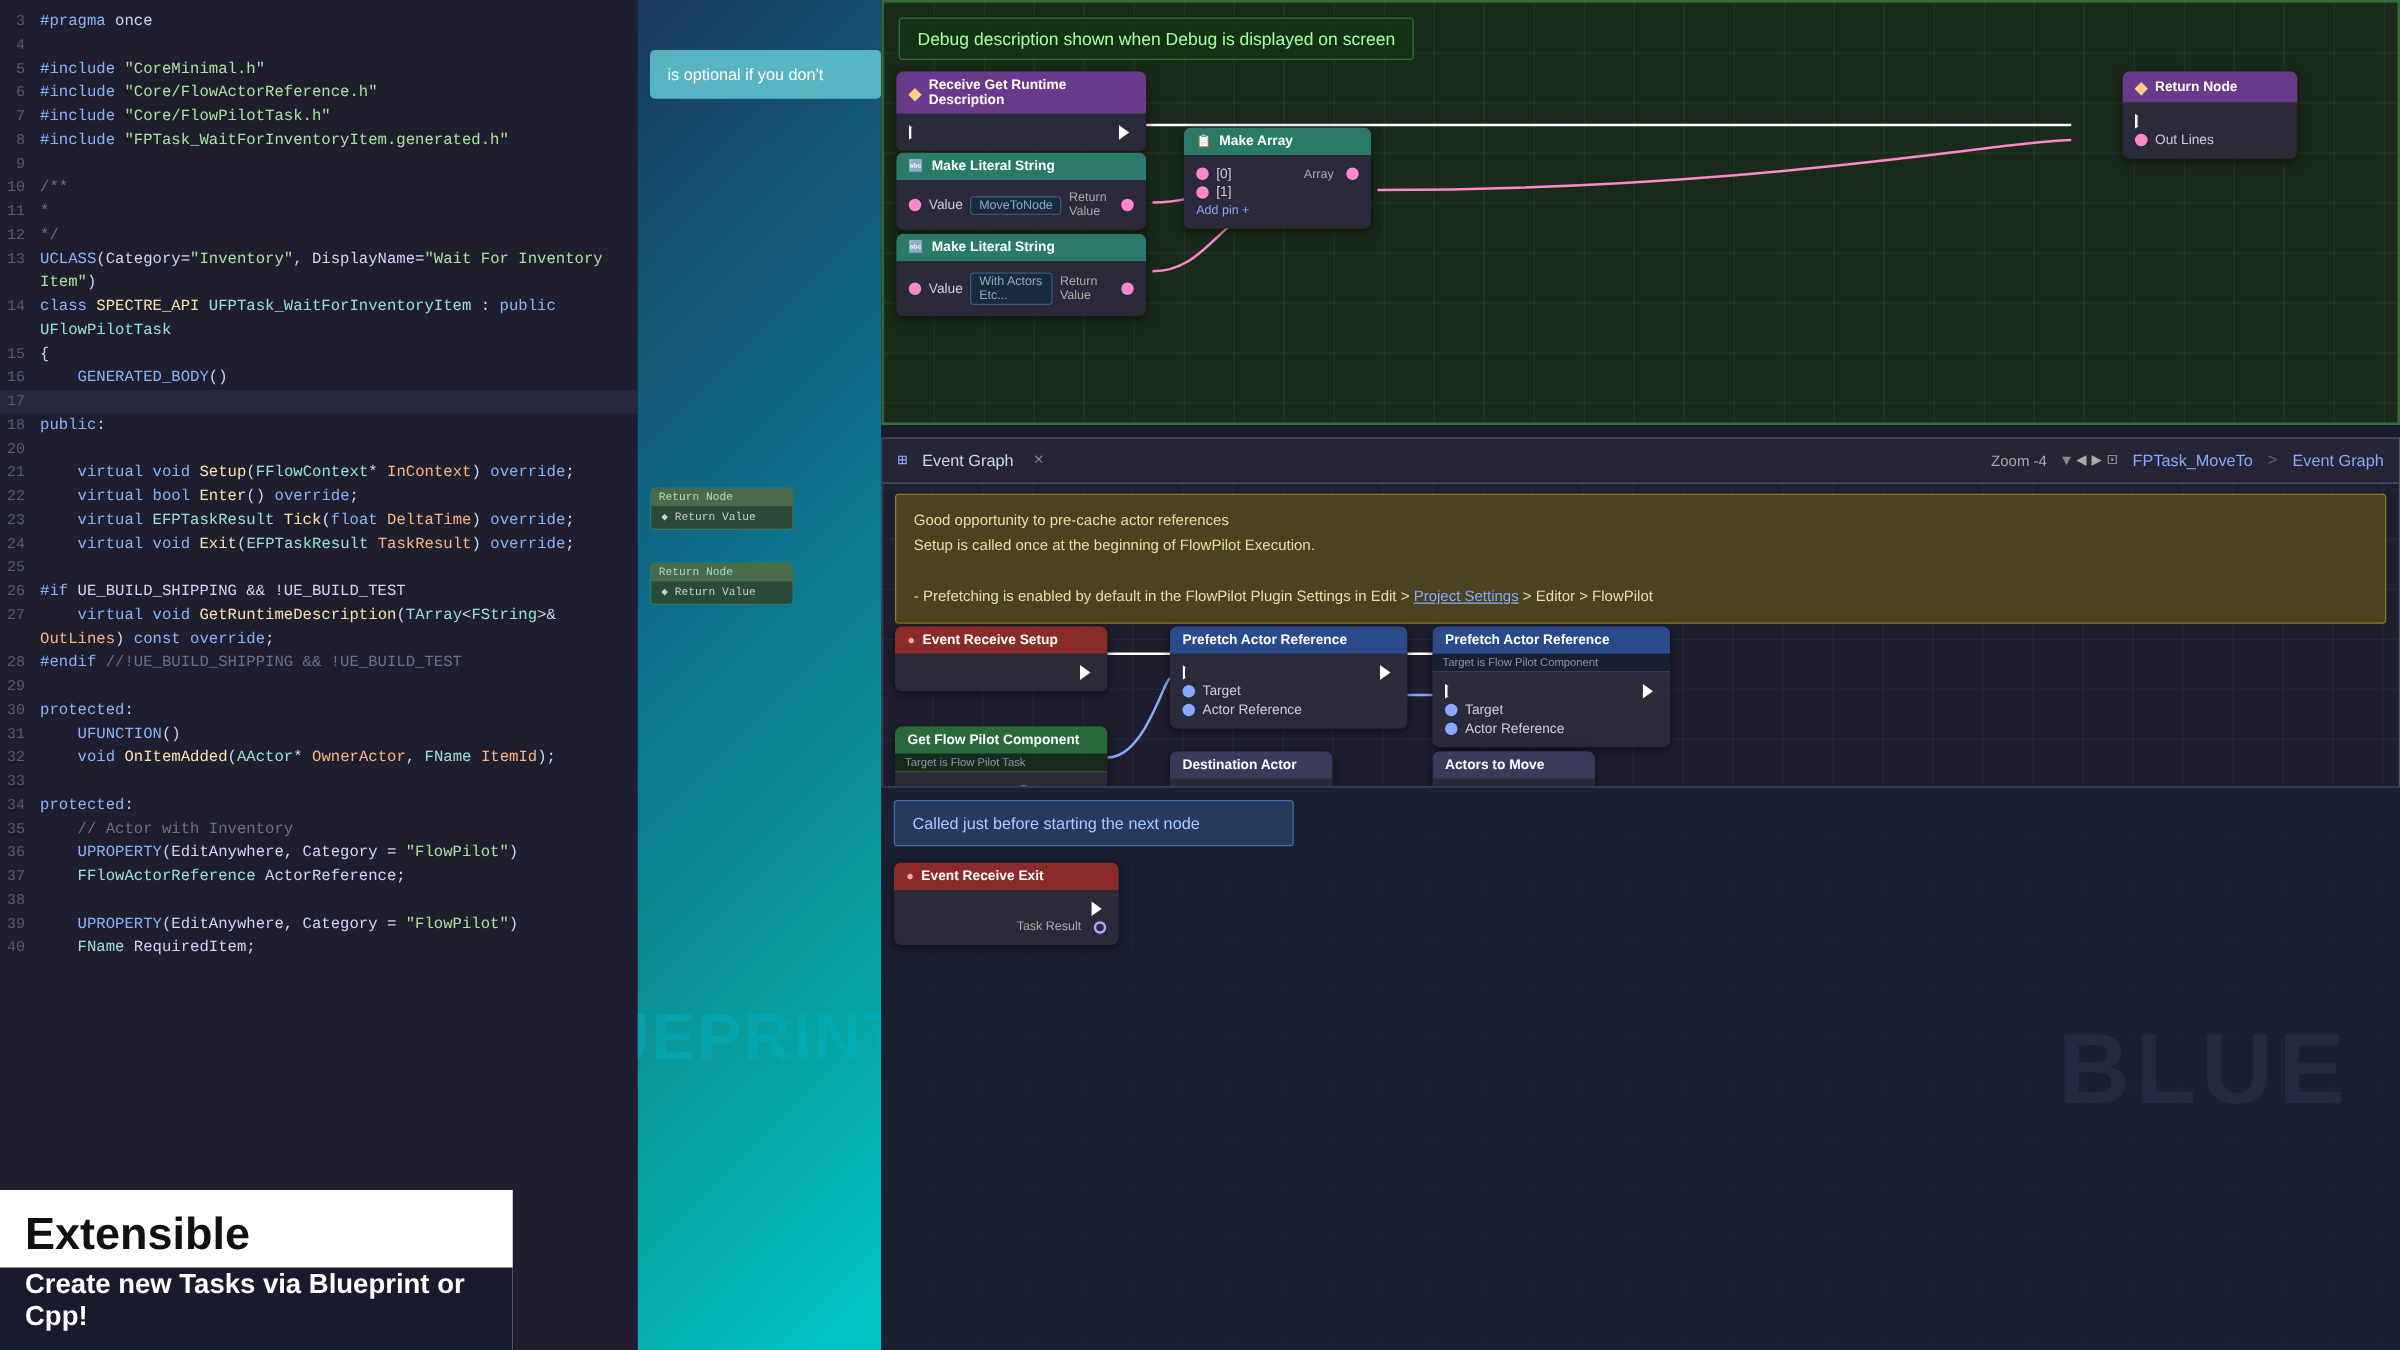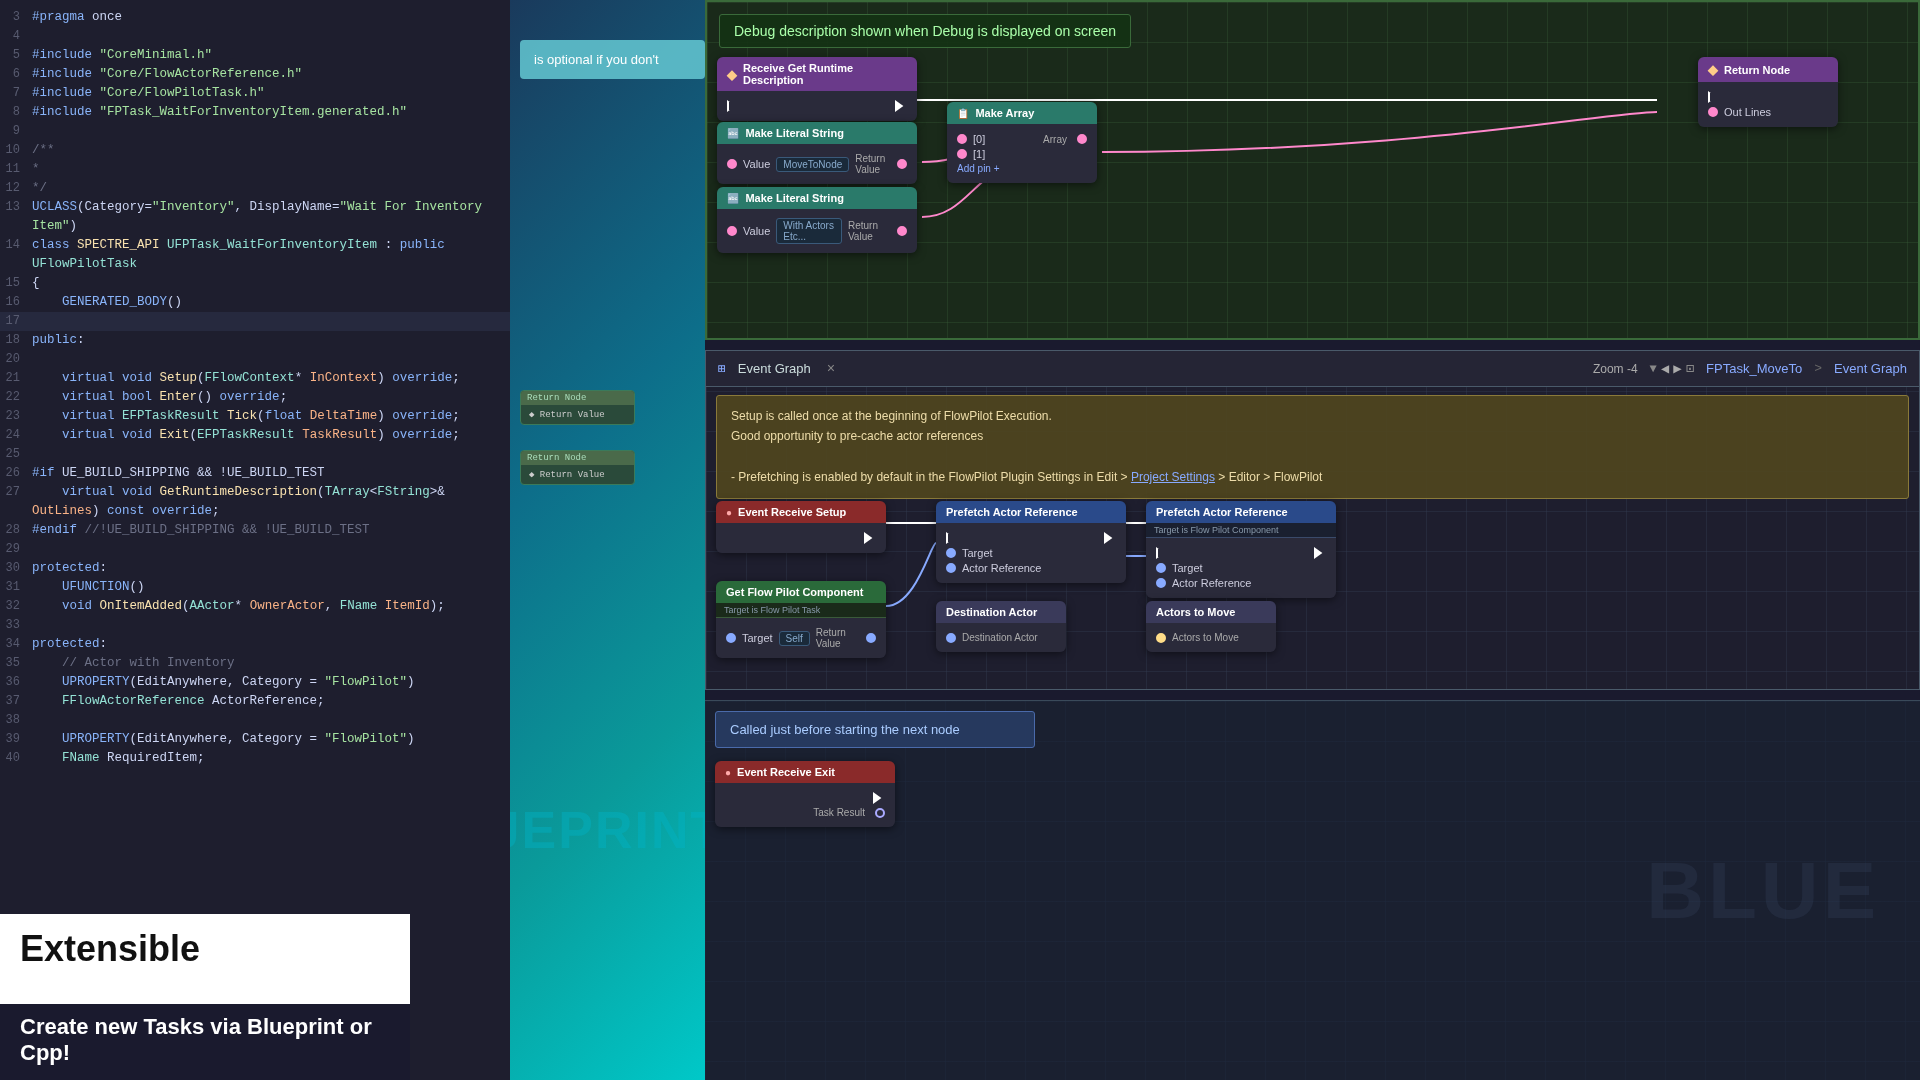--- a/index.html
+++ b/index.html
@@ -78,26 +78,25 @@
       background: white;
       padding: 14px 20px 6px 20px;
       font-size: 36px;
       font-weight: 700;
       color: #111;
       font-family: Arial, sans-serif;
     }
 
     .extensible-subtitle {
       background: #1a1a2e;
-      padding: 10px 20px 14px 20px;
+      padding: 0 20px 14px 20px;
       font-size: 22px;
       font-weight: 700;
       color: white;
       font-family: Arial, sans-serif;
-      margin-top: 28px;
     }
 
     
     .middle-panel {
       width: 195px;
       height: 1080px;
       position: relative;
       overflow: hidden;
     }
 
@@ -410,21 +409,21 @@
       top: 100px;
       width: 130px;
     }
 
     
     .bp-exit {
       position: absolute;
       bottom: 0;
       left: 0;
       right: 0;
-      height: 380px;
+      height: 451px;
       background: #1a2030;
       border-top: 1px solid #3a4a5a;
       overflow: hidden;
     }
 
     .bp-exit-grid {
       position: absolute;
       top: 0; left: 0; right: 0; bottom: 0;
       background-image: 
         linear-gradient(rgba(30,40,60,0.5) 1px, transparent 1px),
@@ -787,22 +786,22 @@
           <span class="eg-nav">◀</span>
           <span class="eg-nav">▶</span>
           <span style="font-size:14px; color:#888;">⊡</span>
         </span>
         <span class="eg-breadcrumb">FPTask_MoveTo</span>
         <span class="eg-separator">&gt;</span>
         <span class="eg-breadcrumb">Event Graph</span>
       </div>
 
       <div class="info-box">
+        <div>Good opportunity to pre-cache actor references</div>
         <div>Setup is called once at the beginning of FlowPilot Execution.</div>
-        <div>Good opportunity to pre-cache actor references</div>
         <div>&nbsp;</div>
         <div>- Prefetching is enabled by default in the FlowPilot Plugin Settings in Edit &gt; <span class="project-settings-link">Project Settings</span> &gt; Editor &gt; FlowPilot</div>
       </div>
 
       <div class="setup-nodes-area">
 
         <svg style="position:absolute; top:0; left:0; width:100%; height:100%; pointer-events:none;">
           <path d="M 170 22 C 200 22, 200 22, 220 22" stroke="white" stroke-width="2" fill="none"></path>
           <path d="M 410 22 C 430 22, 430 22, 430 22" stroke="white" stroke-width="2" fill="none"></path>
           <path d="M 170 105 C 200 105, 215 42, 220 42" stroke="#88aaff" stroke-width="2" fill="none"></path>

